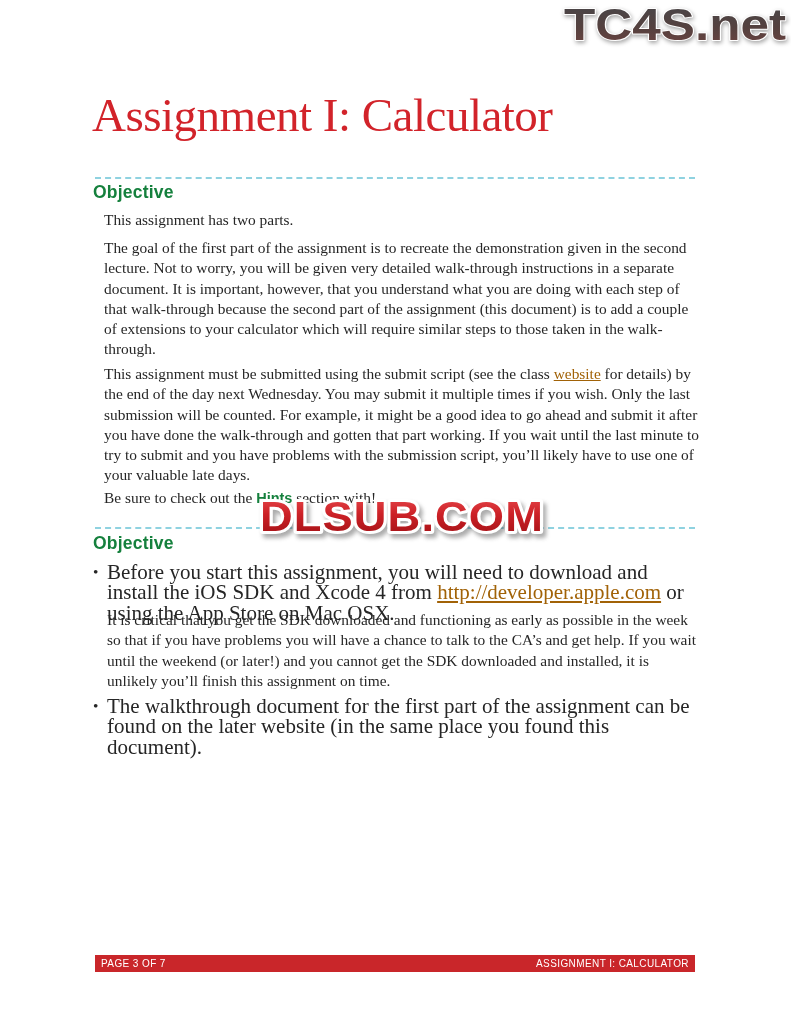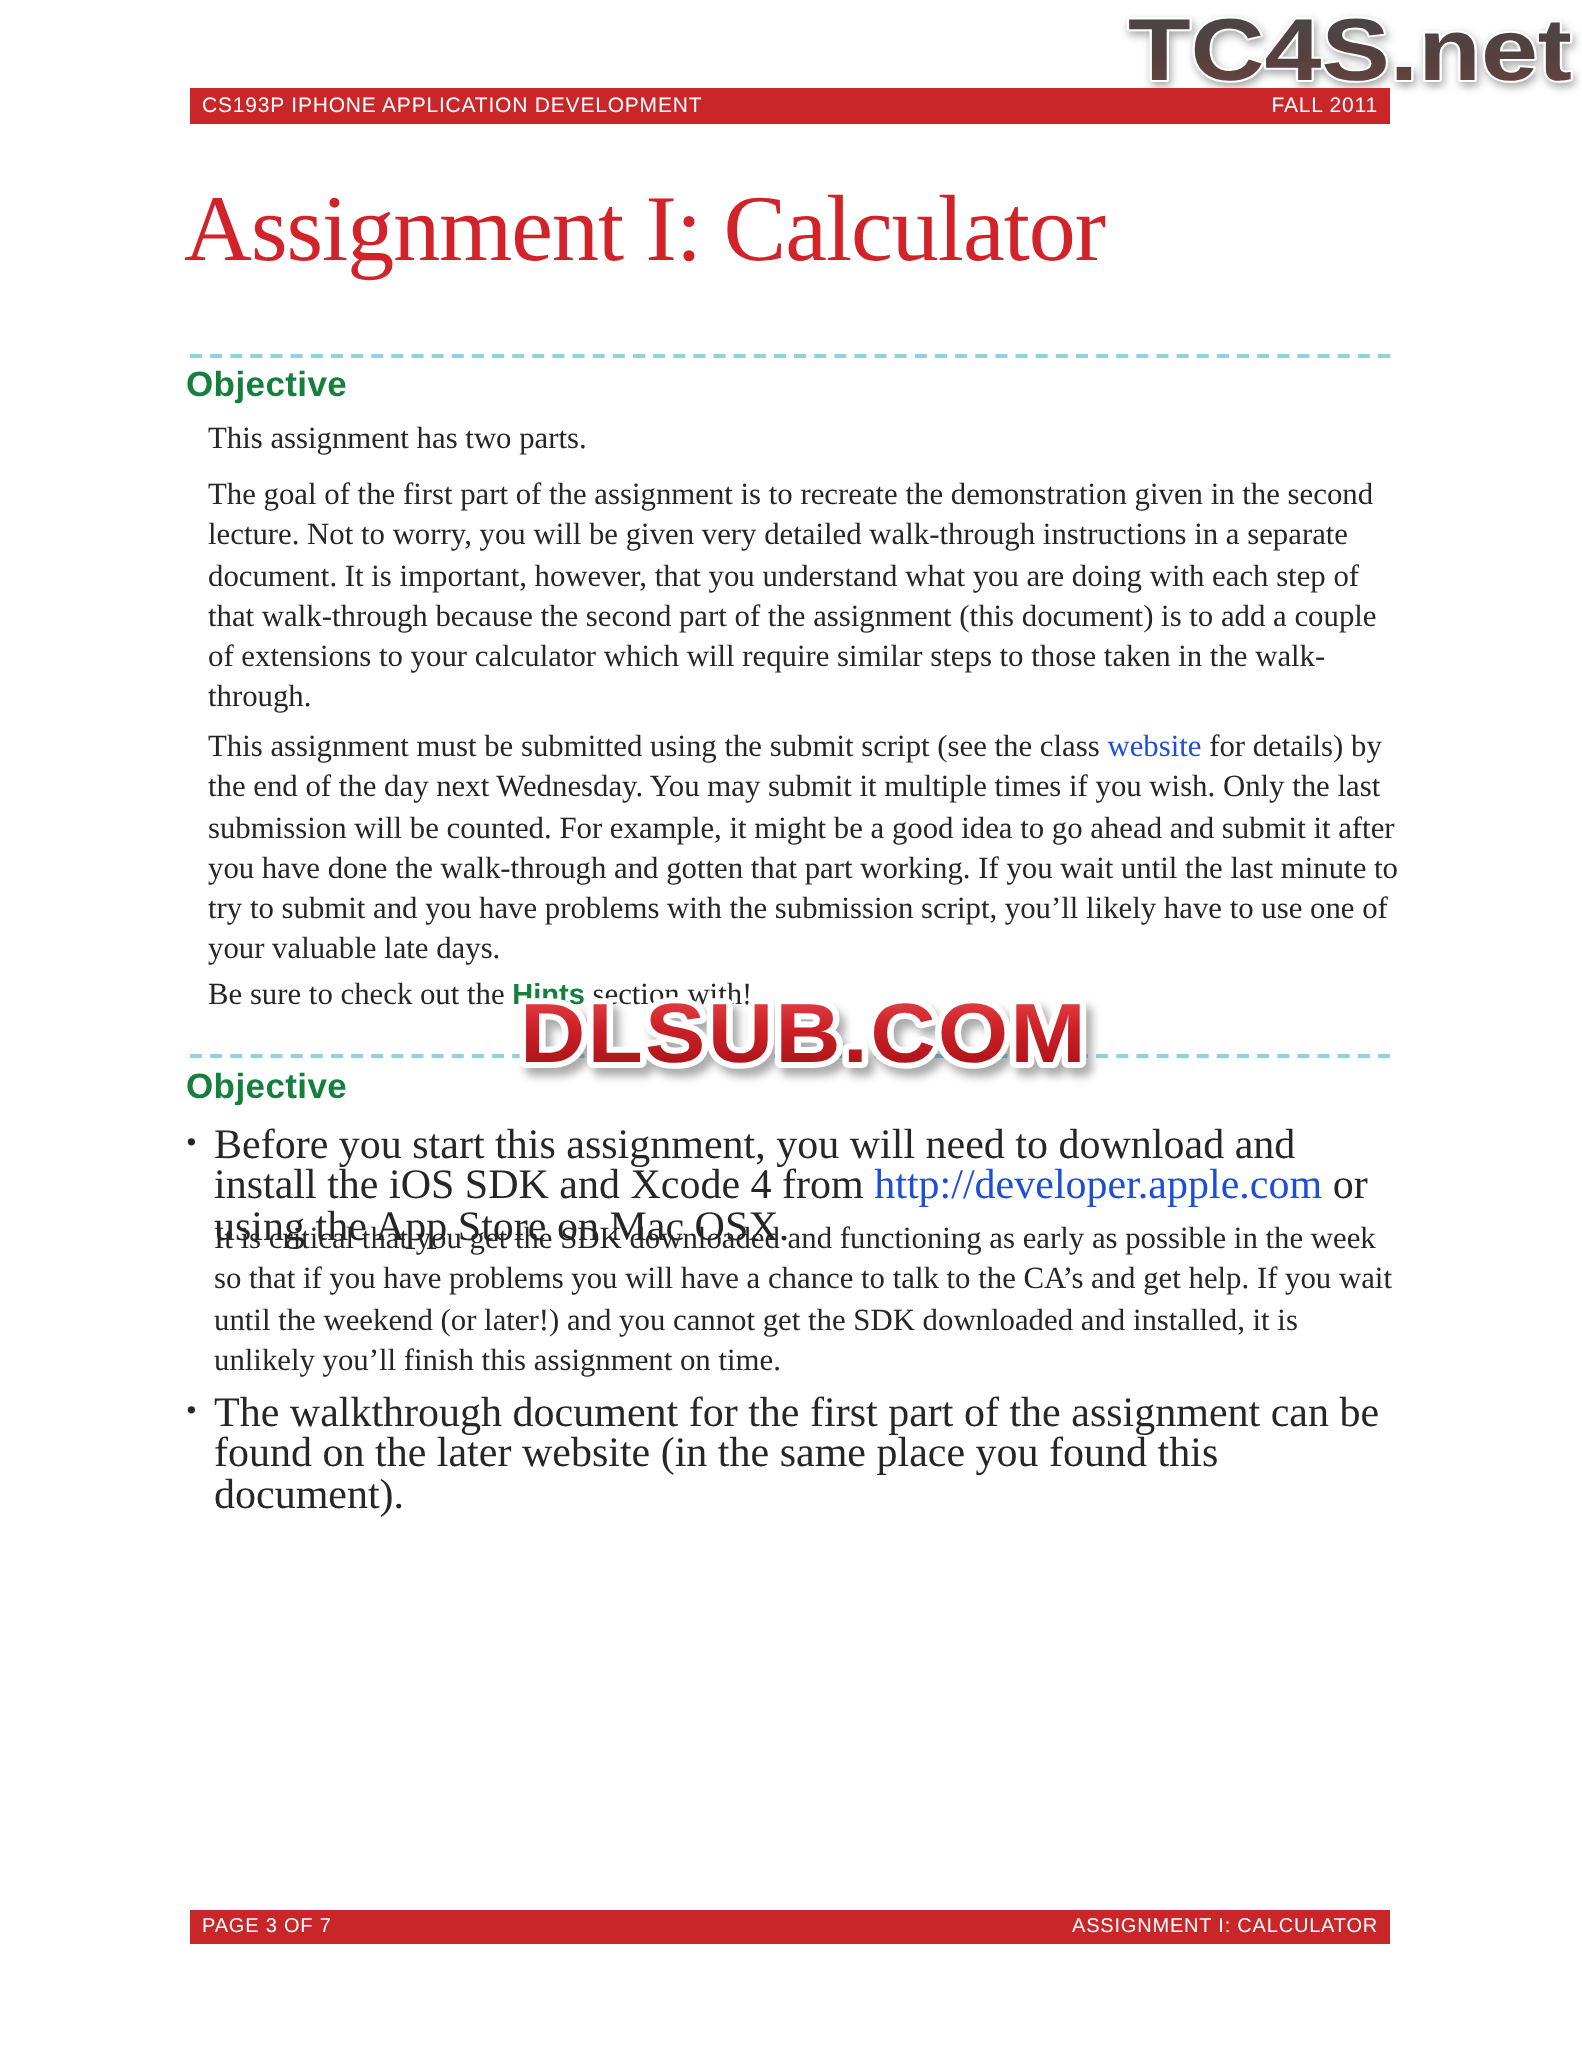--- a/index.html
+++ b/index.html
@@ -53,21 +53,21 @@
   .p2 { top:238px; }
   .p3 { top:364px; }
   .p4 { top:488px; }
   .sub1 { top:610px; left:107px; width:596px; }
   .bullet-row { position:absolute; left:93px; width:610px; display:flex; }
   .b1 { top:562px; }
   .b2 { top:696px; }
   .bullet-mark { width:14px; flex:0 0 14px; font-size:15.4px; line-height:20.3px; color:#262626; }
   .bullet-text { font-size:21px; line-height:20.3px; color:#262626; width:596px; }
 
-  .link { color:#1d4ed8; cursor:pointer; }
+  .link { color:#a16207; text-decoration:underline; cursor:pointer; }
   .hints { color:#15803d; font-family:"Liberation Sans", sans-serif; font-weight:700; font-size:14.5px; }
 
   
   .wm { position:absolute; pointer-events:none; }
   .wm text {
     font-family:"Liberation Sans", sans-serif; font-weight:700;
     paint-order:stroke fill; stroke-linejoin:round;
   }
   .wm-top { left:558px; top:0px; filter:drop-shadow(1px 2px 2px rgba(0,0,0,0.35)); }
   .wm-top text { font-size:44px; stroke:#ffffff; stroke-width:2px; }
@@ -86,24 +86,20 @@
     <defs>
       <linearGradient id="g-top" x1="0" y1="0" x2="0" y2="1">
         <stop offset="0" stop-color="#47474a"></stop>
         <stop offset="0.55" stop-color="#54413f"></stop>
         <stop offset="1" stop-color="#6e4340"></stop>
       </linearGradient>
     </defs>
     <text x="228" y="40" text-anchor="end" textLength="222" lengthAdjust="spacingAndGlyphs" fill="url(#g-top)">TC4S.net</text>
   </svg>
 
-  <div class="bar header">
-    <span>CS193P IPHONE APPLICATION DEVELOPMENT</span>
-    <span>FALL 2011</span>
-  </div>
 
   <h1 class="title">Assignment I: Calculator</h1>
 
   <div class="divider div1"></div>
   <h2 class="sec-head head-objective">Objective</h2>
 
   <p class="para p1">This assignment has two parts.</p>
   <p class="para p2">The goal of the first part of the assignment is to recreate the demonstration given in the second lecture.  Not to worry, you will be given very detailed walk-through instructions in a separate document.  It is important, however, that you understand what you are doing with each step of that walk-through because the second part of the assignment (this document) is to add a couple of extensions to your calculator which will require similar steps to those taken in the walk-through.</p>
   <p class="para p3"><span>This assignment must be submitted using the submit script (see the class </span><a class="link">website</a><span> for details) by the end of the day next Wednesday.  You may submit it multiple times if you wish. Only the last submission will be counted.  For example, it might be a good idea to go ahead and submit it after you have done the walk-through and gotten that part working.  If you wait until the last minute to try to submit and you have problems with the submission script, you’ll likely have to use one of your valuable late days.</span></p>
   <p class="para p4"><span>Be sure to check out the </span><span class="hints">Hints</span><span> section with!</span></p>

